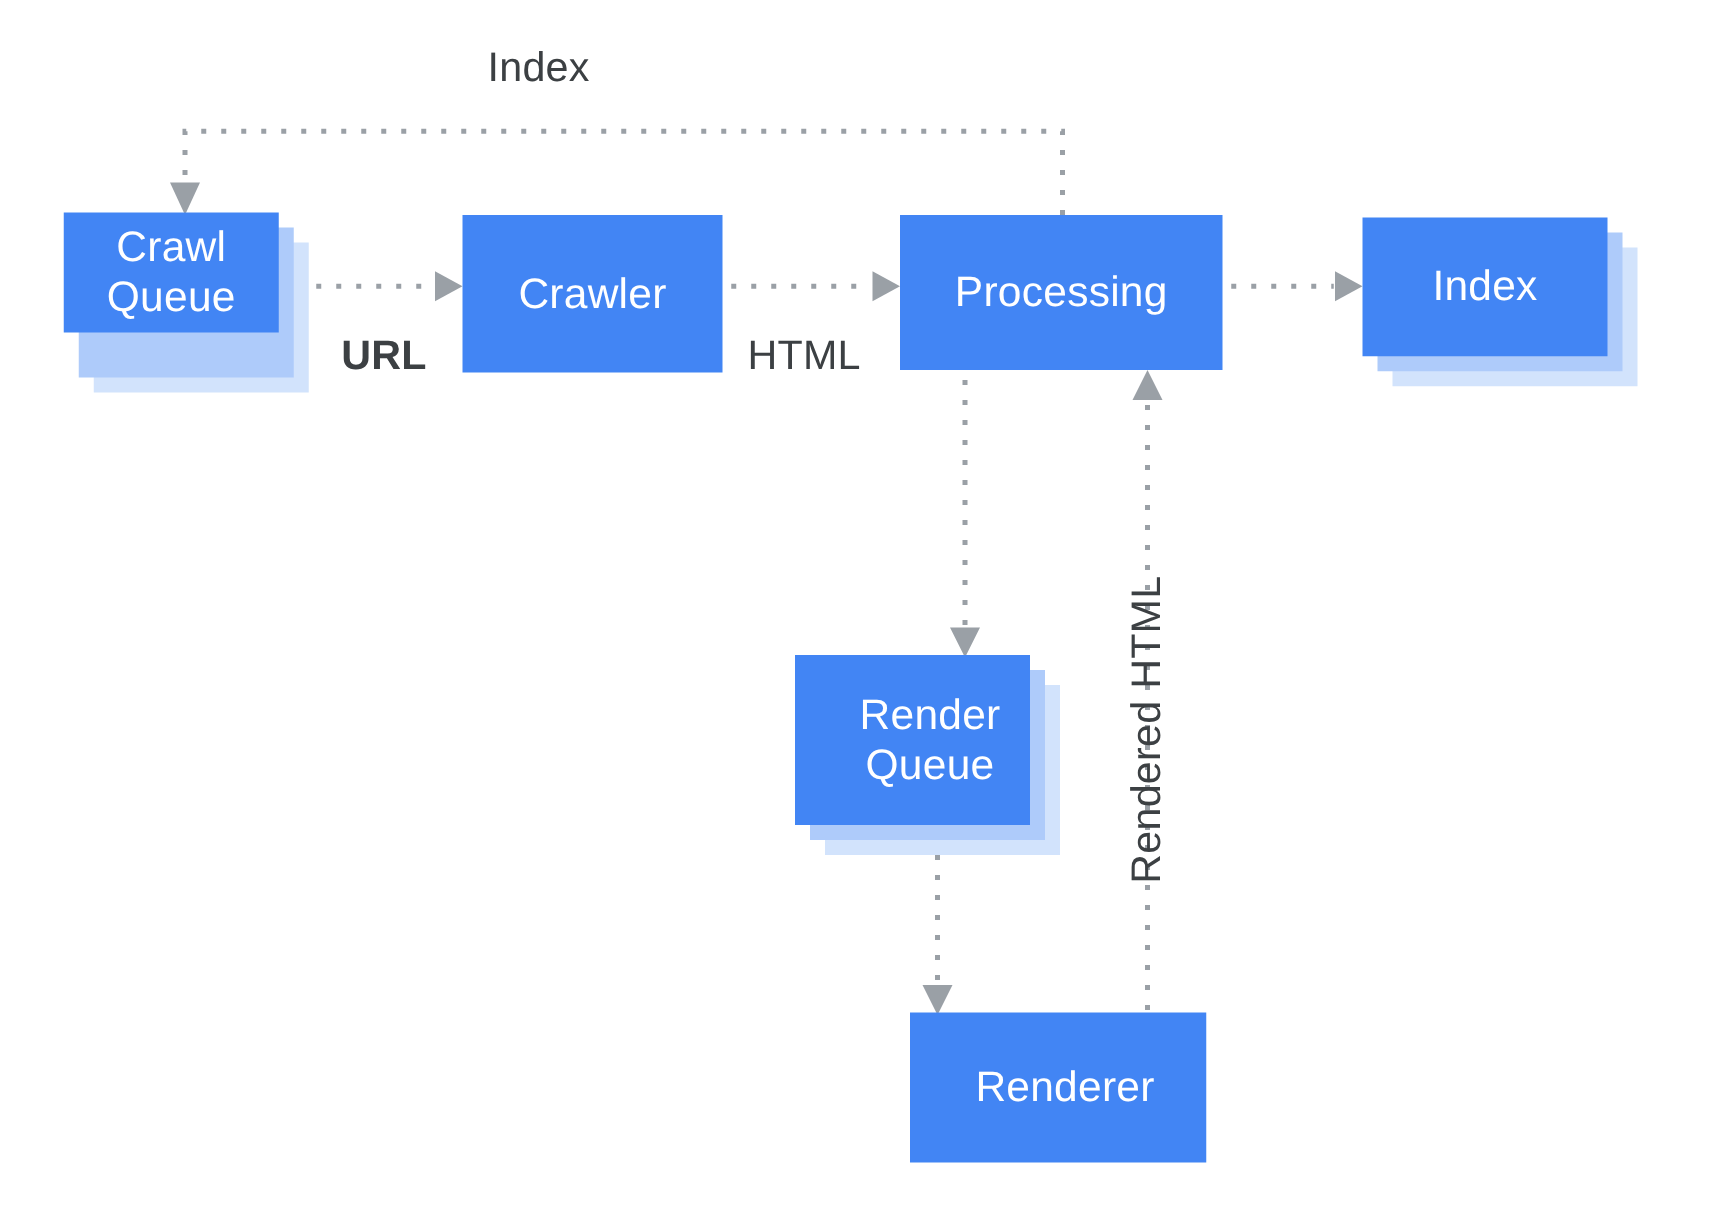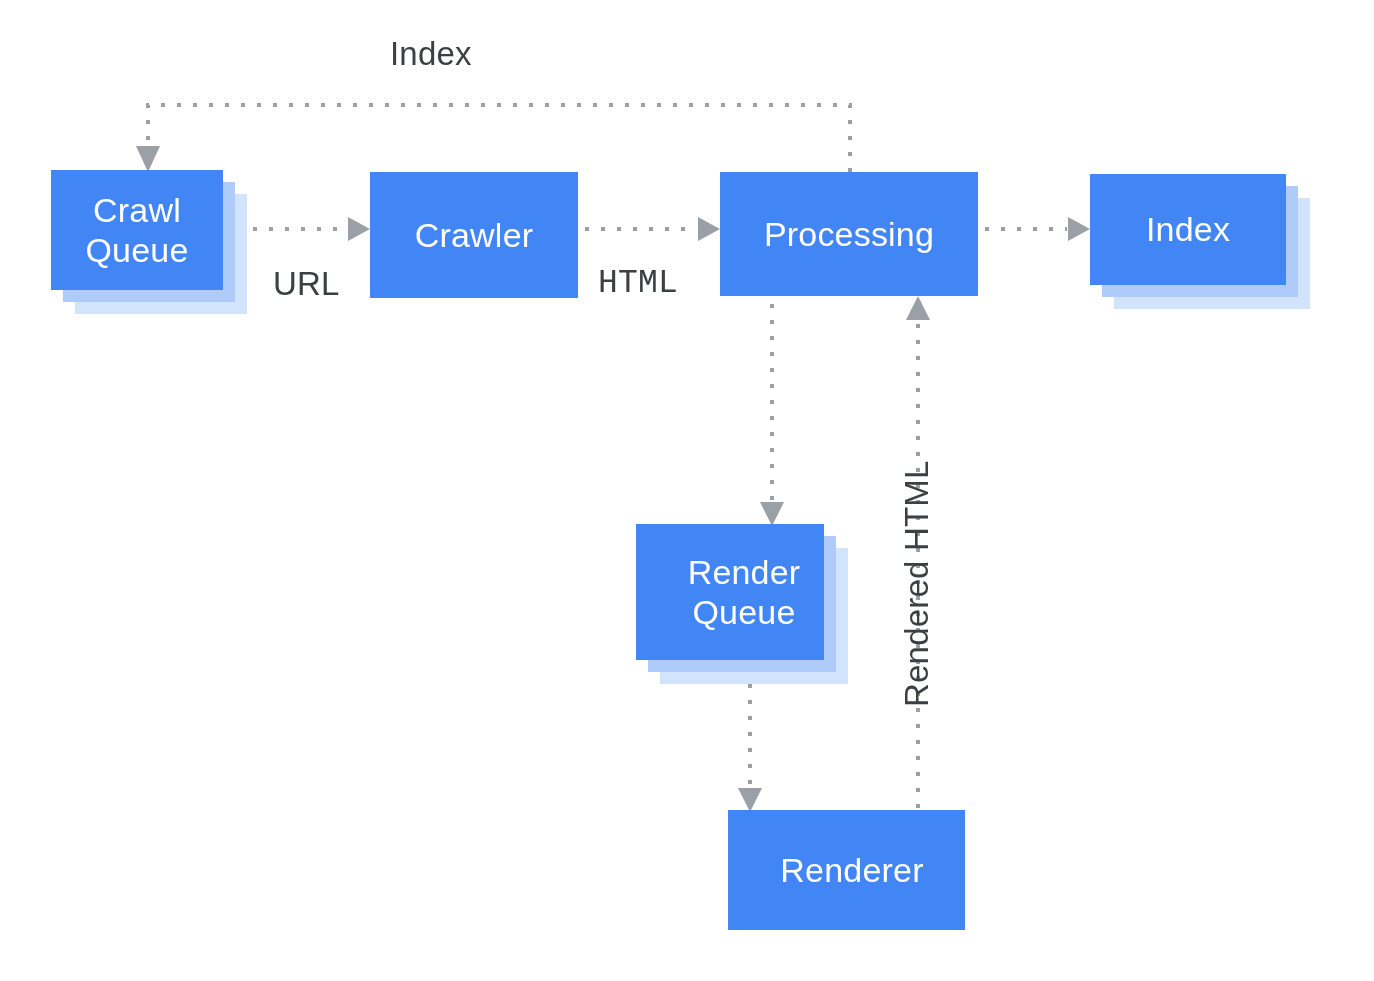--- a/index.html
+++ b/index.html
@@ -126,21 +126,21 @@
 
   <div class="plate plate-mid" style="left:63px; top:182px; width:172px; height:120px;"></div>
   <div class="plate plate-back" style="left:75px; top:194px; width:172px; height:120px;"></div>
 
   <div class="plate plate-mid" style="left:1102px; top:186px; width:196px; height:111px;"></div>
   <div class="plate plate-back" style="left:1114px; top:198px; width:196px; height:111px;"></div>
 
   <div class="plate plate-mid" style="left:648px; top:536px; width:188px; height:136px;"></div>
   <div class="plate plate-back" style="left:660px; top:548px; width:188px; height:136px;"></div>
 
-  <div class="node" style="left:51px; top:170px; width:172px; height:120px;">
+  <div class="node" style="left:51px; top:170px; width:172px; height:96px;">
     <span class="node-label">Crawl
 Queue</span>
   </div>
 
   <div class="node" style="left:370px; top:172px; width:208px; height:126px;">
     <span class="node-label">Crawler</span>
   </div>
 
   <div class="node" style="left:720px; top:172px; width:258px; height:124px;">
     <span class="node-label">Processing</span>
@@ -154,19 +154,19 @@
     <span class="node-label">Render
 Queue</span>
   </div>
 
   <div class="node" style="left:728px; top:810px; width:237px; height:120px;padding-left:11px;">
     <span class="node-label">Renderer</span>
   </div>
 
   <div class="edge-label" style="left:390px; top:35px;">Index</div>
 
-  <div class="edge-label" style="left:273px; top:265px;">URL</div>
+  <div class="edge-label" style="left:273px; top:265px;font-weight:bold;">URL</div>
 
-  <div class="edge-label" style="left:598px; top:265px;font-family:Liberation Mono, monospace;">HTML</div>
+  <div class="edge-label" style="left:598px; top:265px;">HTML</div>
 
   <div class="edge-label vertical" style="left:898px; top:707px;">Rendered HTML</div>
 
 </div>
 
 </body></html>

